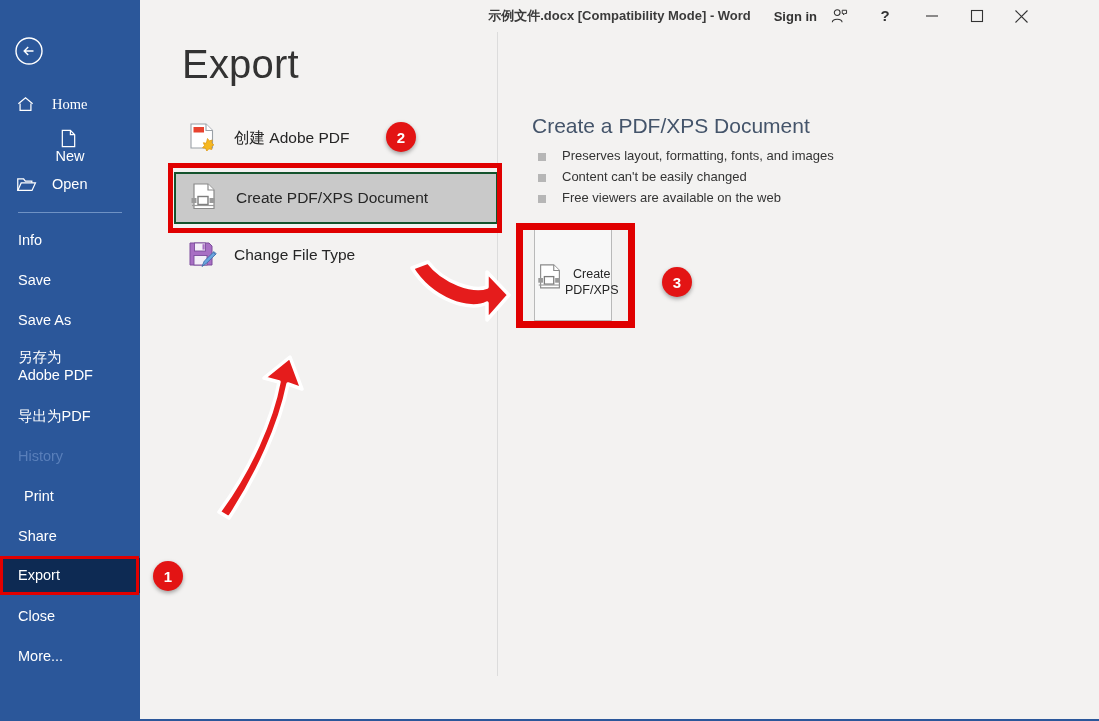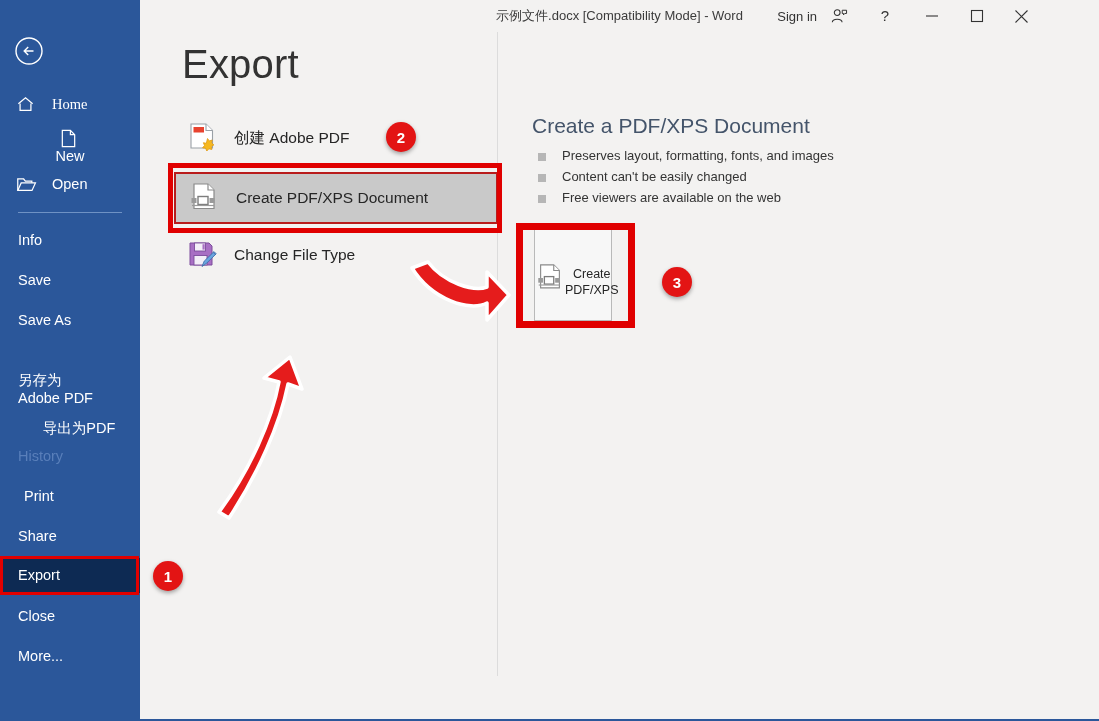--- a/index.html
+++ b/index.html
@@ -71,20 +71,21 @@
     border: 3px solid #e00000;
     box-sizing: border-box;
     pointer-events: none;
   }
 
   
   #titlebar {
     position: absolute; left: 140px; top: 0;
     width: 907px; height: 32px;
     background: #f3f2f1;
+    font-weight: bold;
   }
   #doc-title {
     position: absolute; left: 0; top: 0;
     width: 959px; height: 32px;
     display: flex; align-items: center; justify-content: center;
     font-size: 13px; color: #3b3b3b;
     white-space: nowrap;
   }
   #signin {
     position: absolute; right: 230px; top: 0; height: 32px;
@@ -128,21 +129,21 @@
   .opt-label { font-size: 15.5px; color: #262626; }
 
   #opt-adobe   { top: 0px; }
   #opt-change  { top: 117px; }
 
   
   #opt-createpdf {
     position: absolute; left: -8px; top: 60px;
     width: 324px; height: 52px;
     background: #c9c9c9;
-    border: 2px solid #b91c1c;
+    border: 2px solid #14532d;
     display: flex; align-items: center;
     cursor: pointer;
   }
   #opt-createpdf .opt-ico { margin-left: 8px; }
 
   #red-box-createpdf {
     position: absolute; left: 168px; top: 163px;
     width: 334px; height: 70px;
     border: 5px solid #e00000;
     pointer-events: none;
@@ -262,24 +263,24 @@
 
     <div class="nav-item" style="top:228px;height:24px;">
       <span>Info</span>
     </div>
     <div class="nav-item" style="top:308px;height:24px;">
       <span>Save As</span>
     </div>
     <div class="nav-item" style="top:268px;height:24px;">
       <span>Save</span>
     </div>
-    <div class="nav-item" style="top:348px;height:44px;align-items:flex-start;padding-right:44px;margin-top:23px;">
+    <div class="nav-item" style="top:348px;height:44px;align-items:flex-start;padding-right:44px;">
       <span>另存为 Adobe PDF</span>
     </div>
-    <div class="nav-item" style="top:416px;height:24px;justify-content:center;">
+    <div class="nav-item" style="top:404px;height:24px;">
       <span>导出为PDF</span>
     </div>
     <div class="nav-item disabled" style="top:444px;height:24px;text-align:right;">
       <span>History</span>
     </div>
     <div class="nav-item" style="top:484px;height:24px;margin-left:6px;">
       <span>Print</span>
     </div>
     <div class="nav-item" style="top:524px;height:24px;">
       <span>Share</span>

